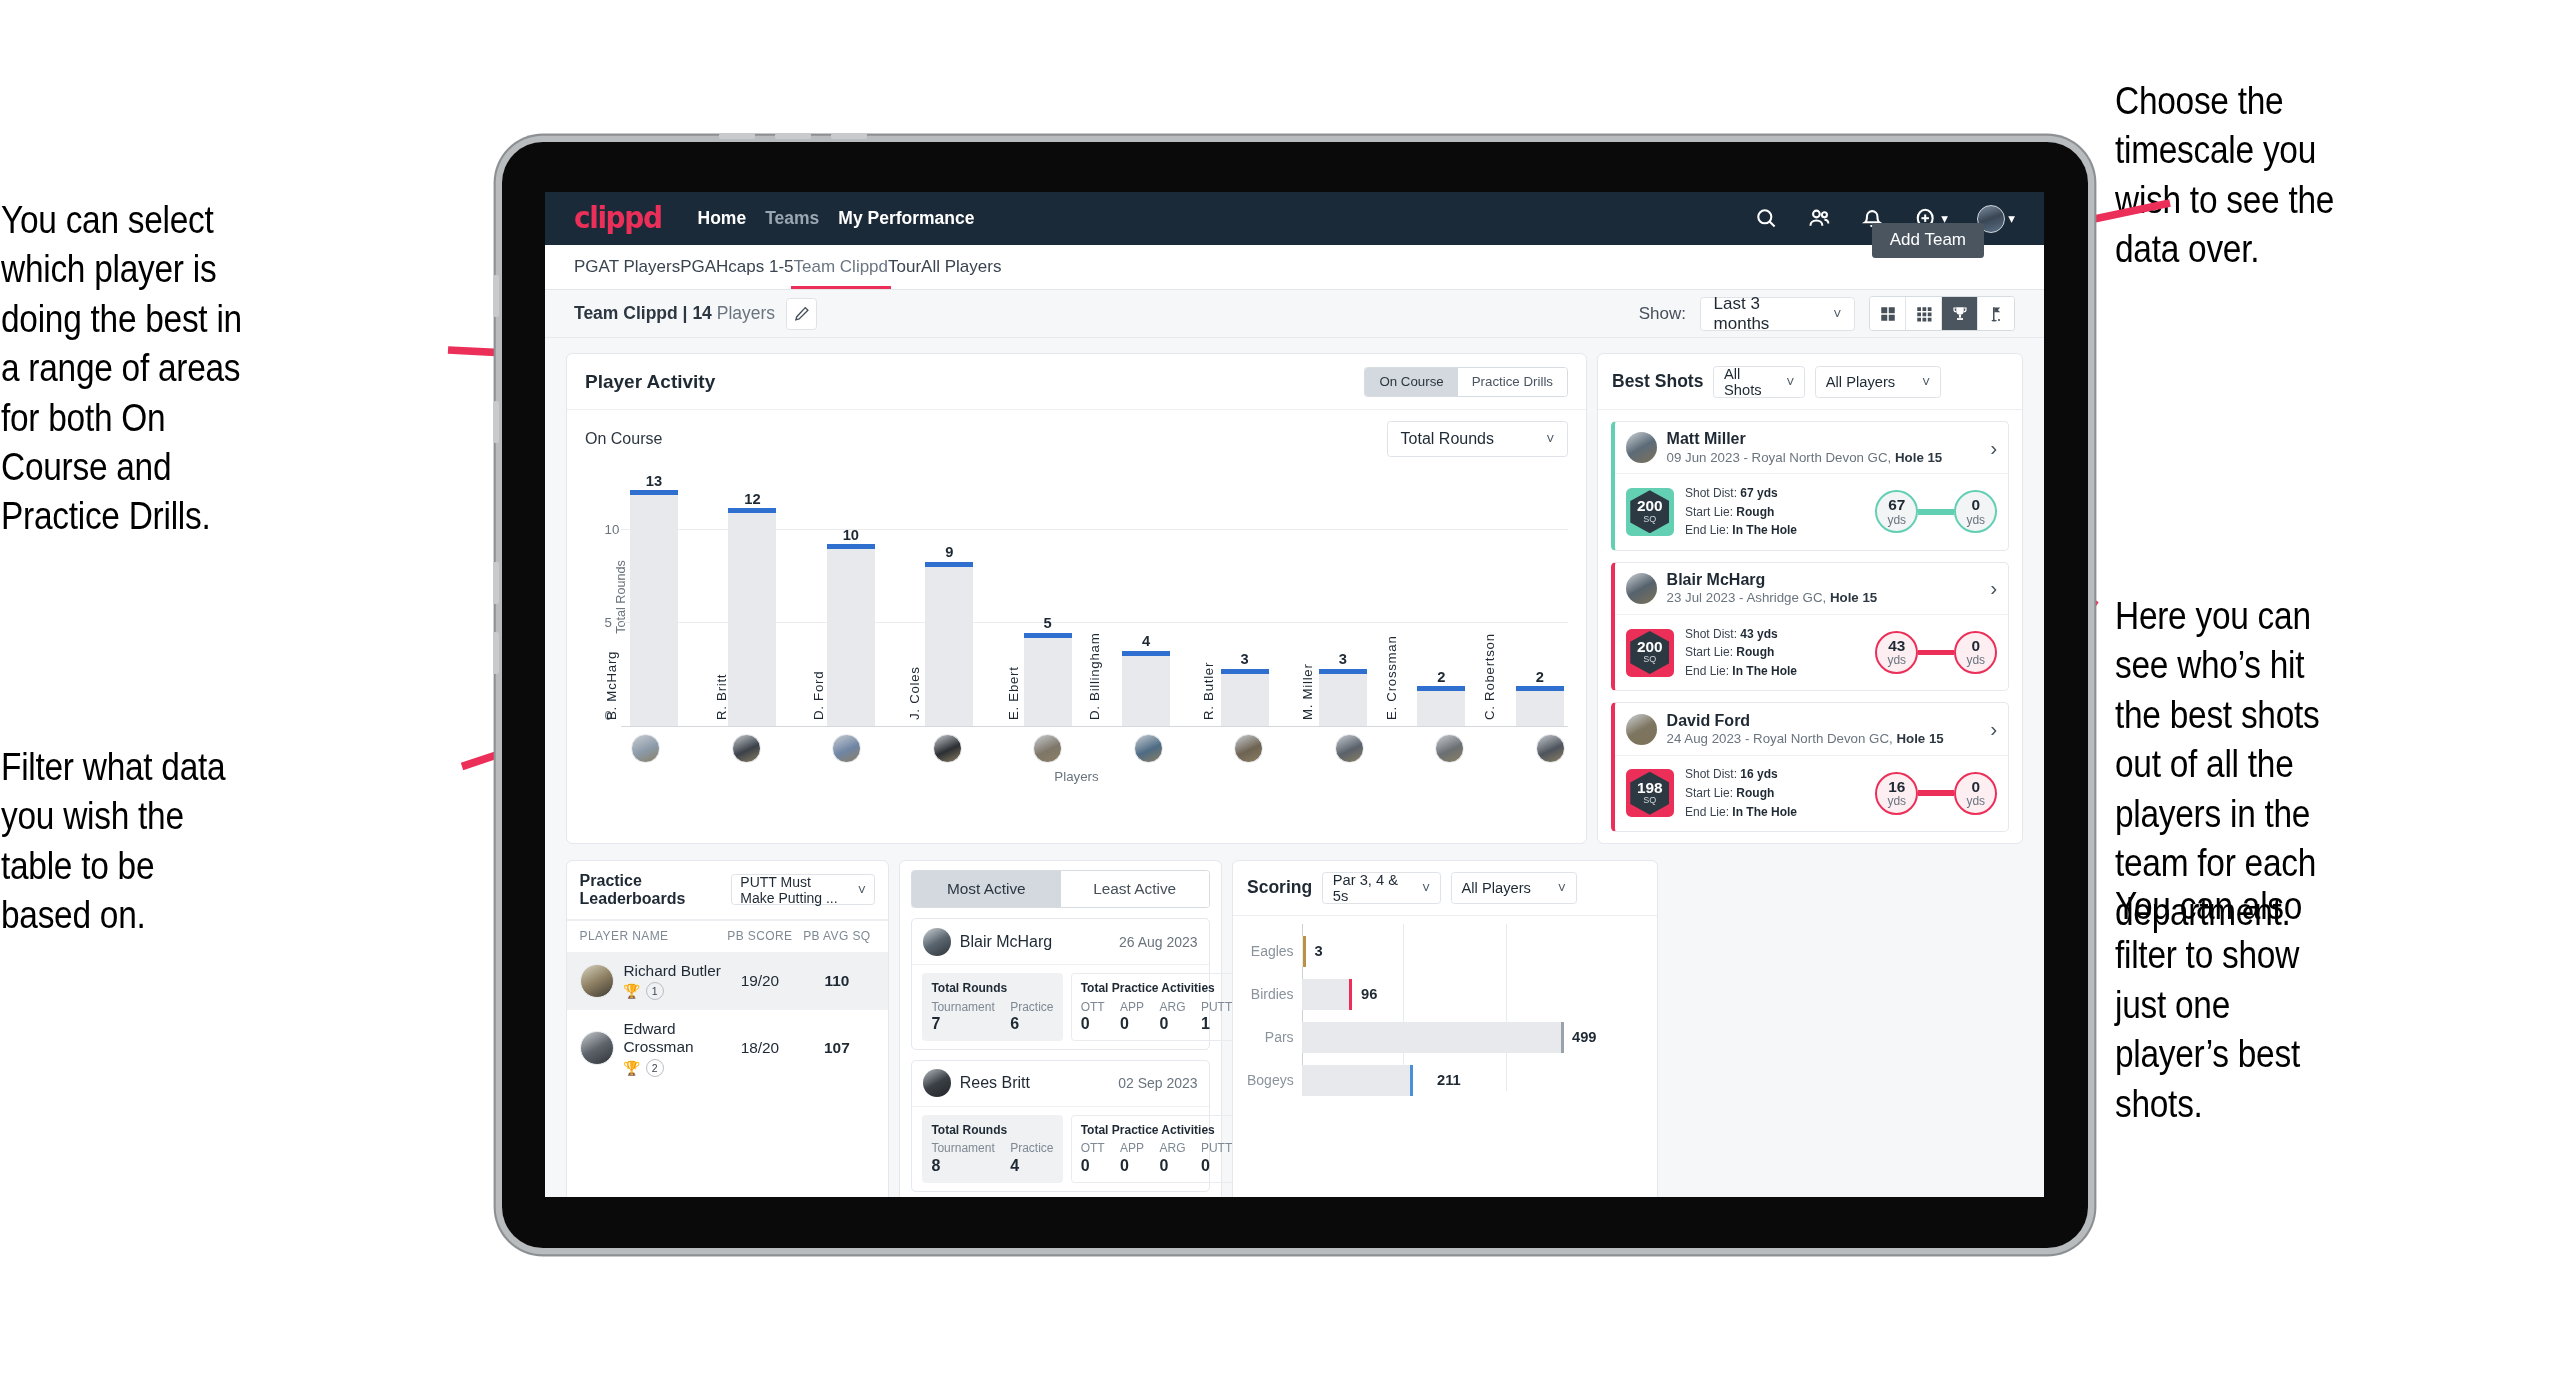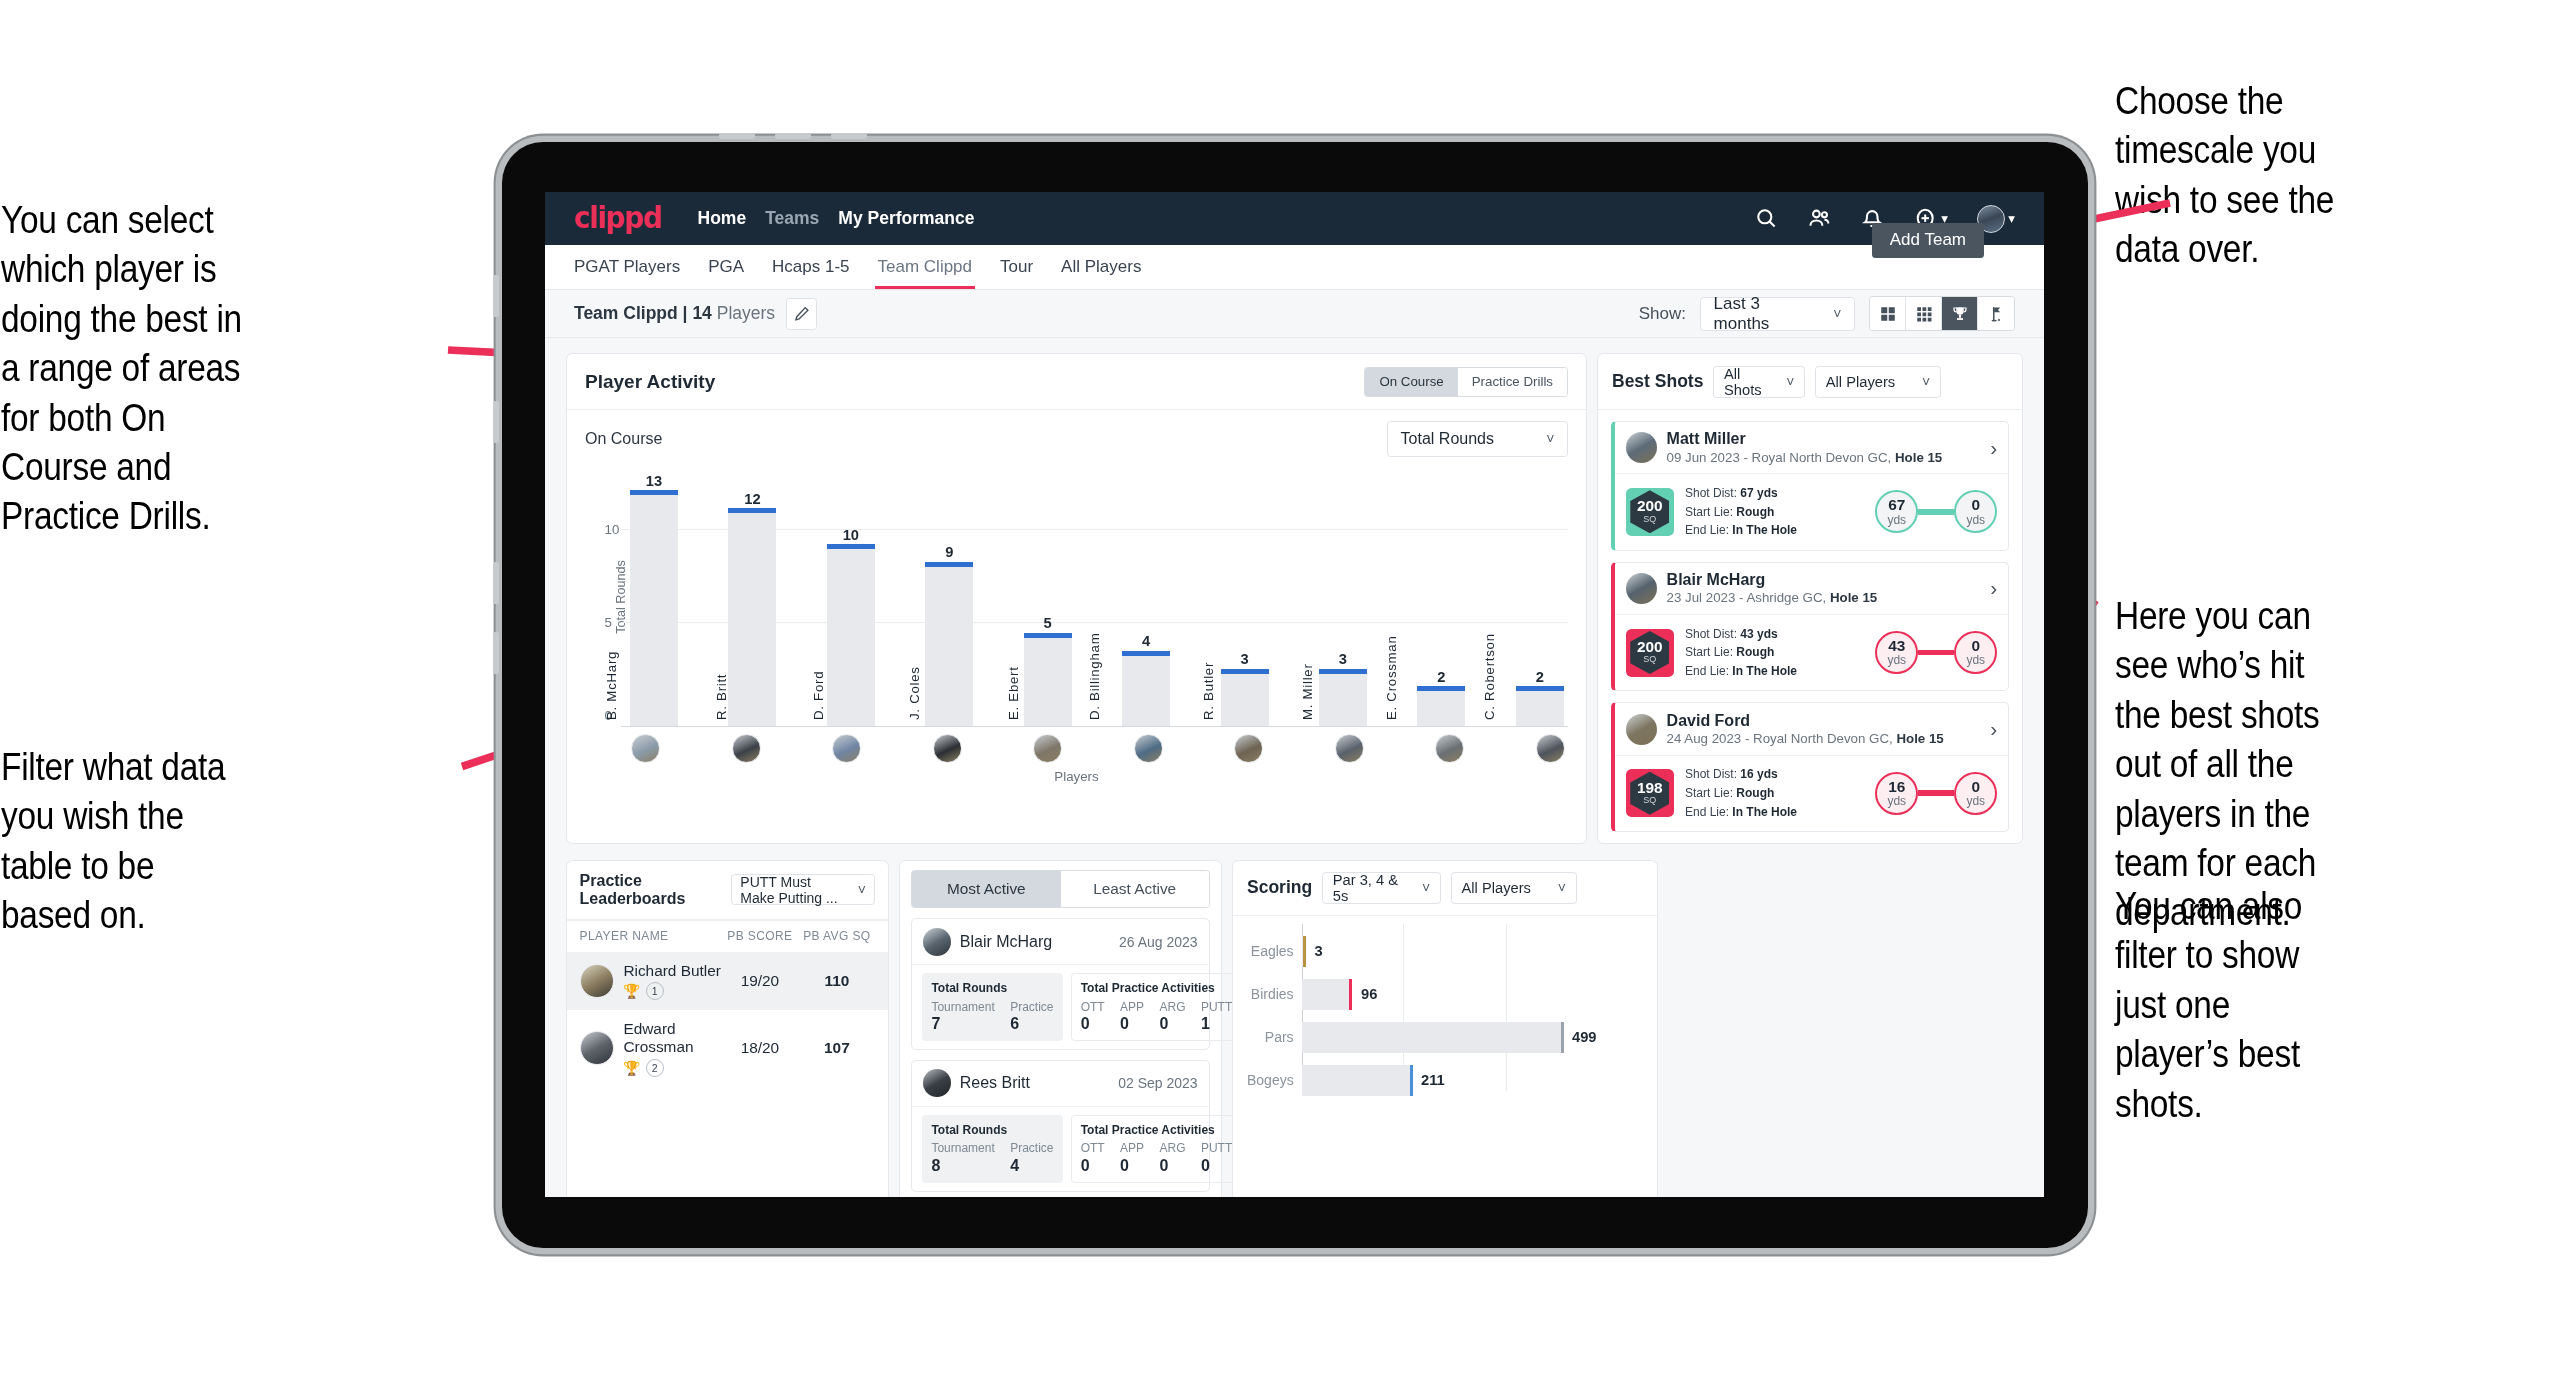--- a/index.html
+++ b/index.html
@@ -50,21 +50,21 @@
   .nicon { width:24px; height:24px; display:flex; align-items:center; justify-content:center; }
   .nicon svg { width:22.4px; height:22.4px; stroke:#fff; fill:none; stroke-width:2.2; }
   .avatar-nav { width:28px; height:28px; border-radius:50%; border:1.4px solid #cfd6dc;
     background:linear-gradient(160deg,#7e8fa0 0%,#3a4654 48%,#5d7288 100%); }
   .caret { color:#fff; font-size:13.3px; margin-left:3.5px; }
   .avwrap { display:flex; align-items:center; }
 
   
   #tabbar { height:45px; background:#ffffff; display:flex; align-items:center;
     padding:0 29px; border-bottom:0.7px solid #e3e6ea; position:relative; }
-  .tabs { display:flex; gap:28px; height:100%; align-items:flex-end; }
+  .tabs { display:flex; height:100%; align-items:flex-end; }
   .tab { font-size:17px; color:#3a4450; position:relative; height:100%;
          display:flex; align-items:center; }
   .tab.active { color:#6b7682; }
   .tab.active:after { content:""; position:absolute; left:-2.8px; right:-2.8px; bottom:0;
     height:2.8px; background:#ec2f59; }
   #addteam { position:absolute; right:60px; top:-22.4px; background:#4a5560; color:#fff;
     font-size:17px; padding:7.7px 18px; border-radius:3.5px; }
 
   
   #subhead { height:48px; background:#f6f7f9; display:flex; align-items:center;
@@ -782,21 +782,21 @@
                     </div>
                     <div class="hbar-val" style="left:270px">499</div>
                   </div>
                 </div>
                 <div class="hbar-row">
                   <div class="hbar-lab">Bogeys</div>
                   <div class="hbar-track">
                     <div class="hbar" style="width:111px">
                       <div class="tip" style="background:#4a90d9"></div>
                     </div>
-                    <div class="hbar-val" style="left:119px">211</div>
+                    <div class="hbar-val" style="left:135px">211</div>
                   </div>
                 </div>
               </div>
           </div>
         </div>
       </div>
     </div>
   </div>
 </div>
 

